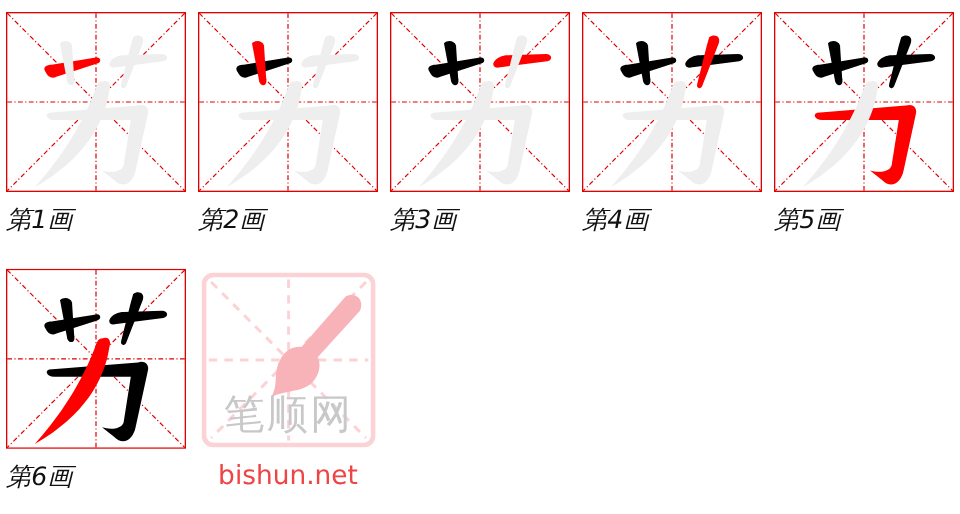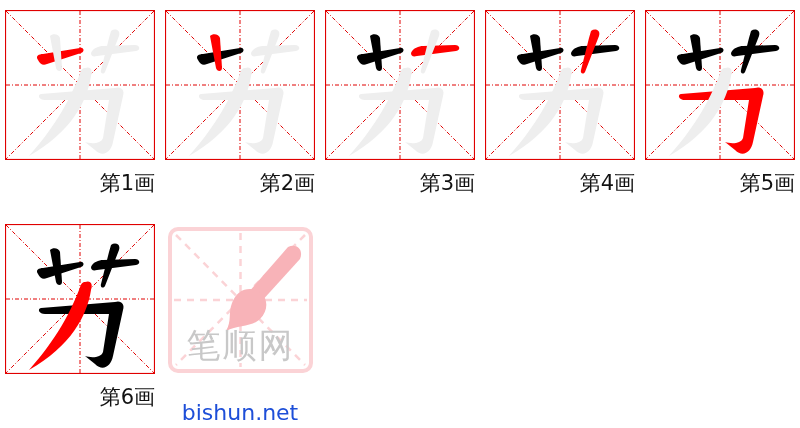--- a/index.html
+++ b/index.html
@@ -1,25 +1,25 @@
 <!DOCTYPE html>
 <html><head>
 <meta charset="utf-8">
 <style>
   html, body { margin:0; padding:0; background:#ffffff; }
   body { width:800px; height:428px; position:relative; overflow:hidden;
          font-family:"DejaVu Sans", "Liberation Sans", sans-serif; }
   .cell { position:absolute; width:150px; }
   .box { position:absolute; left:0; top:0; width:150px; height:150px; }
   .box svg { display:block; }
-  .caption { position:absolute; top:158px; left:0; width:150px; text-align:right;
-             font-size:21px; color:#111; line-height:30px; }
+  .caption { position:absolute; top:158px; left:0; width:150px; text-align:left;
+             font-size:21px; color:#111; line-height:30px;font-style:italic; }
   .logo { position:absolute; left:168px; top:227px; width:145px; height:187px; }
   .site { position:absolute; left:160px; top:382px; width:160px; text-align:center;
-          font-size:22px; color:#1d4ed8; line-height:30px;margin-top:16px; }
+          font-size:22px; color:#ef4444; line-height:30px; }
 </style>
 </head>
 <body>
 
 <div class="cell" style="left:5px;top:10px;">
   <div class="box">
       <svg xmlns="http://www.w3.org/2000/svg" width="150" height="150" viewBox="0 0 150 150">
         <rect x="0.5" y="0.5" width="149" height="149" fill="#fff" stroke="#e00000" stroke-width="1.2"></rect>
         <g stroke="#e00000" stroke-width="1" stroke-dasharray="4,2,1,2" fill="none">
           <line x1="75" y1="1" x2="75" y2="149"></line>

